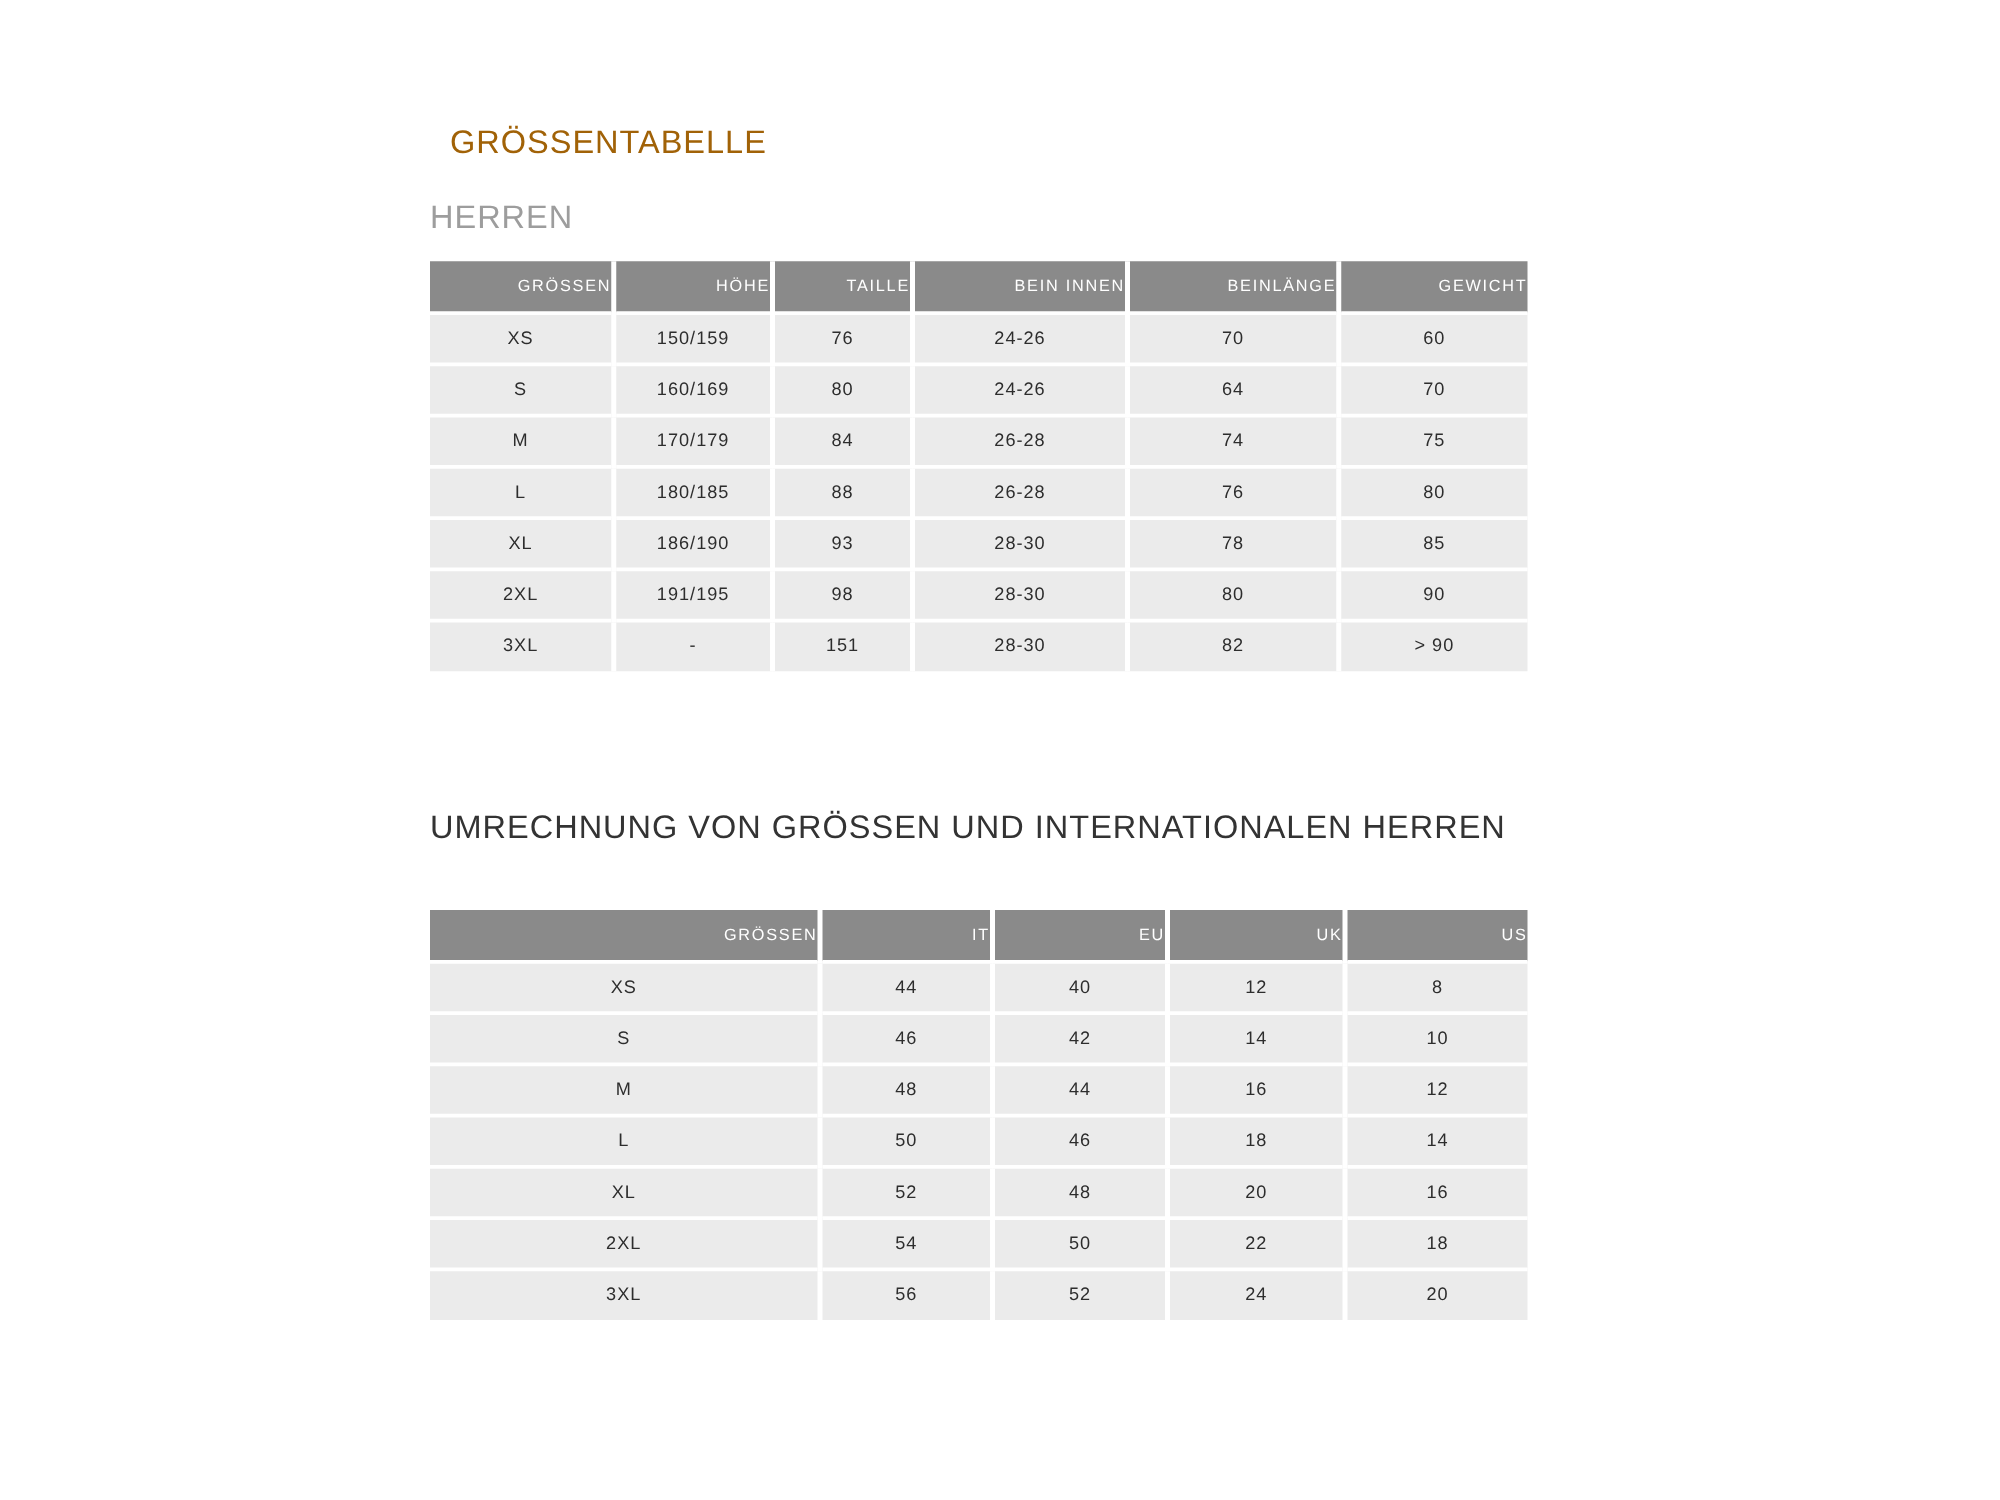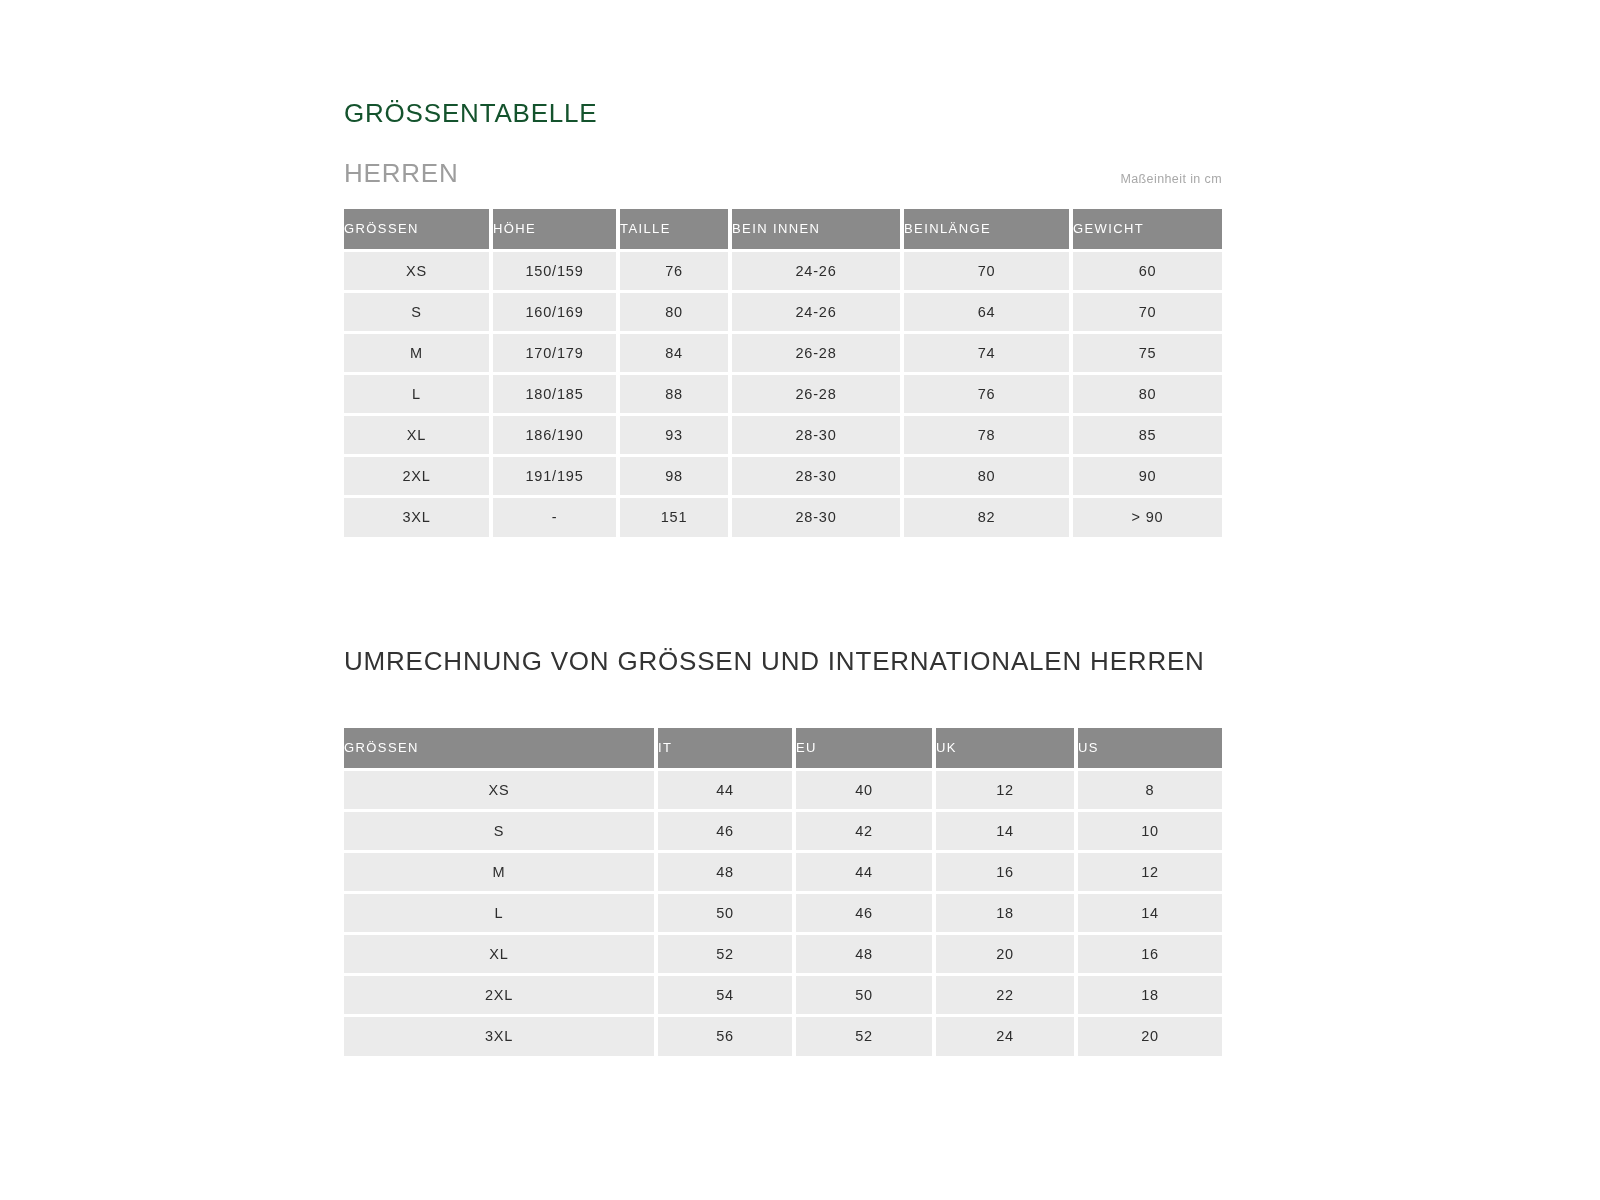--- a/index.html
+++ b/index.html
@@ -8,21 +8,21 @@
     background: #ffffff;
     font-family: "Liberation Sans", sans-serif;
     position: relative;
     overflow: hidden;
   }
   .page { position: absolute; left: 0; top: 0; width: 1600px; height: 1200px; background: #ffffff; }
 
   .title-block { position: absolute; left: 344px; top: 98px; }
   .title-line1 {
     font-size: 26px; line-height: 30px; font-weight: 400;
-    color: #14532d; letter-spacing: 0.8px;
+    color: #a16207; letter-spacing: 0.8px; margin-left: 16px;
   }
   .title-line2 {
     font-size: 26px; line-height: 30px; font-weight: 400;
     color: #9d9d9d; letter-spacing: 0.8px; margin-top: 30px;
   }
 
   .unit-note {
     position: absolute; left: 344px; top: 172px; width: 878px;
     text-align: right; font-size: 12.5px; color: #a8a8a8; letter-spacing: 0.4px;
   }
@@ -43,21 +43,21 @@
   #conversion-table { top: 728px; }
 
   table.sizes th {
     background: #8a8a8a;
     color: #ffffff;
     font-size: 13px;
     font-weight: 400;
     letter-spacing: 1.4px;
     text-transform: uppercase;
     height: 41px;
-    text-align: left;
+    text-align: right;
     vertical-align: middle;
   }
   table.sizes td {
     background: #ebebeb;
     color: #2d2d2d;
     font-size: 14.5px;
     letter-spacing: 0.8px;
     height: 41px;
     text-align: center;
     vertical-align: middle;
@@ -72,21 +72,20 @@
 </head>
 <body>
 
 <div class="page">
 
   <div class="title-block">
     <div class="title-line1">GRÖSSENTABELLE</div>
     <div class="title-line2">HERREN</div>
   </div>
 
-  <div class="unit-note">Maßeinheit in cm</div>
 
   <table class="sizes" id="size-table">
     <colgroup>
       <col style="width:147px">
         <col style="width:127px">
         <col style="width:112px">
       <col style="width:172px">
         <col style="width:169px">
         <col style="width:151px">
     </colgroup>

